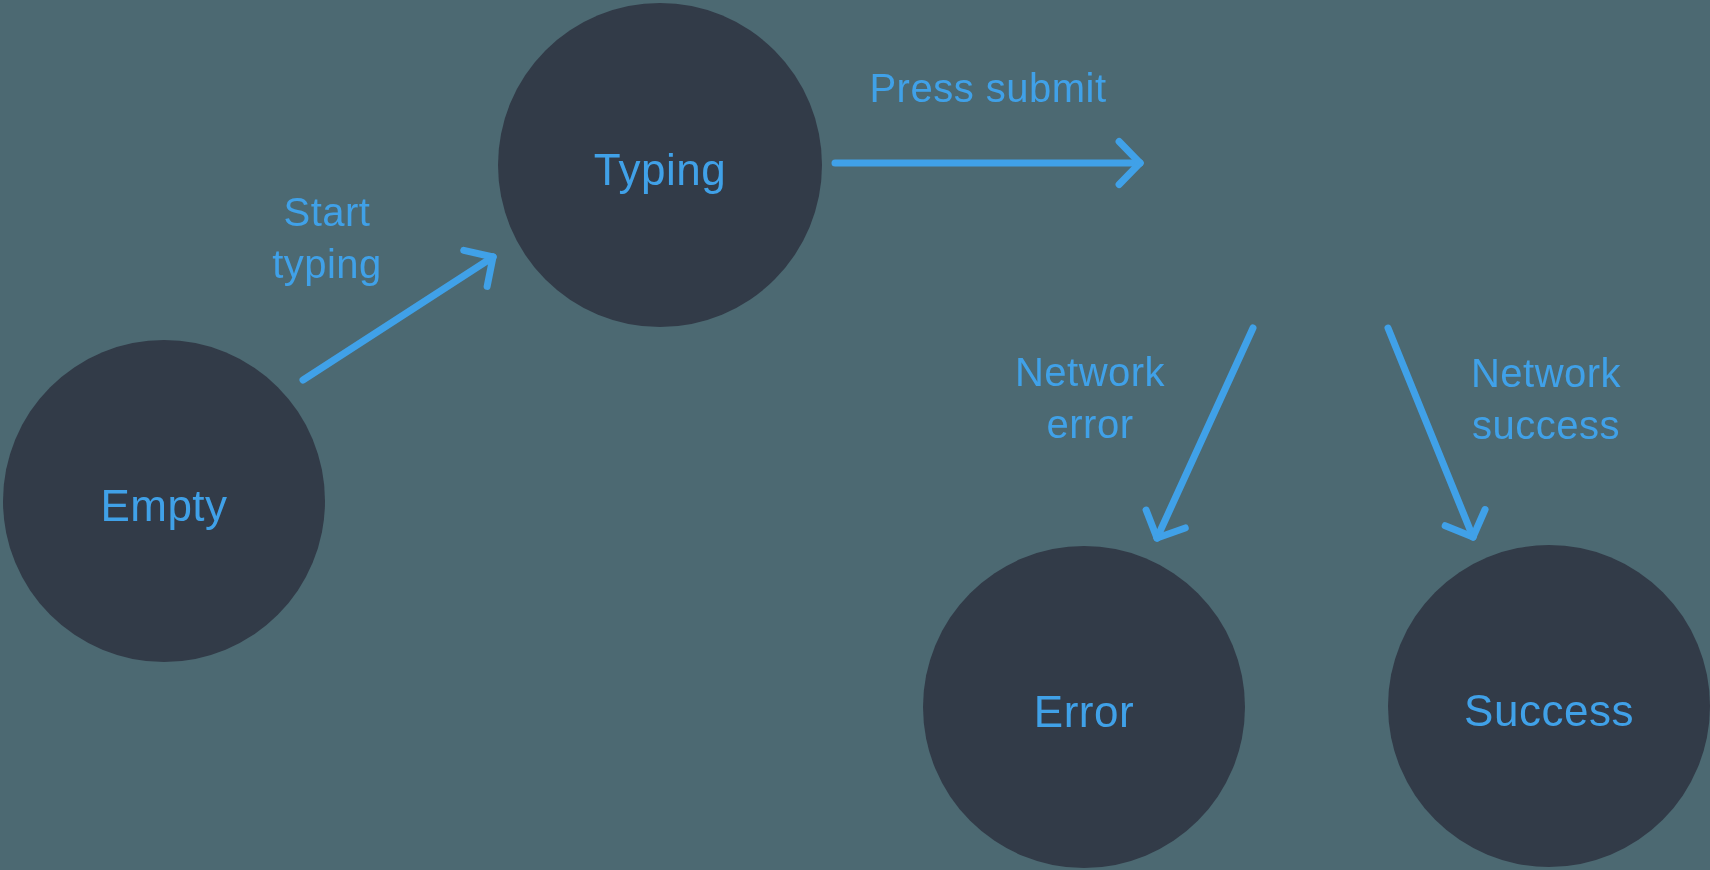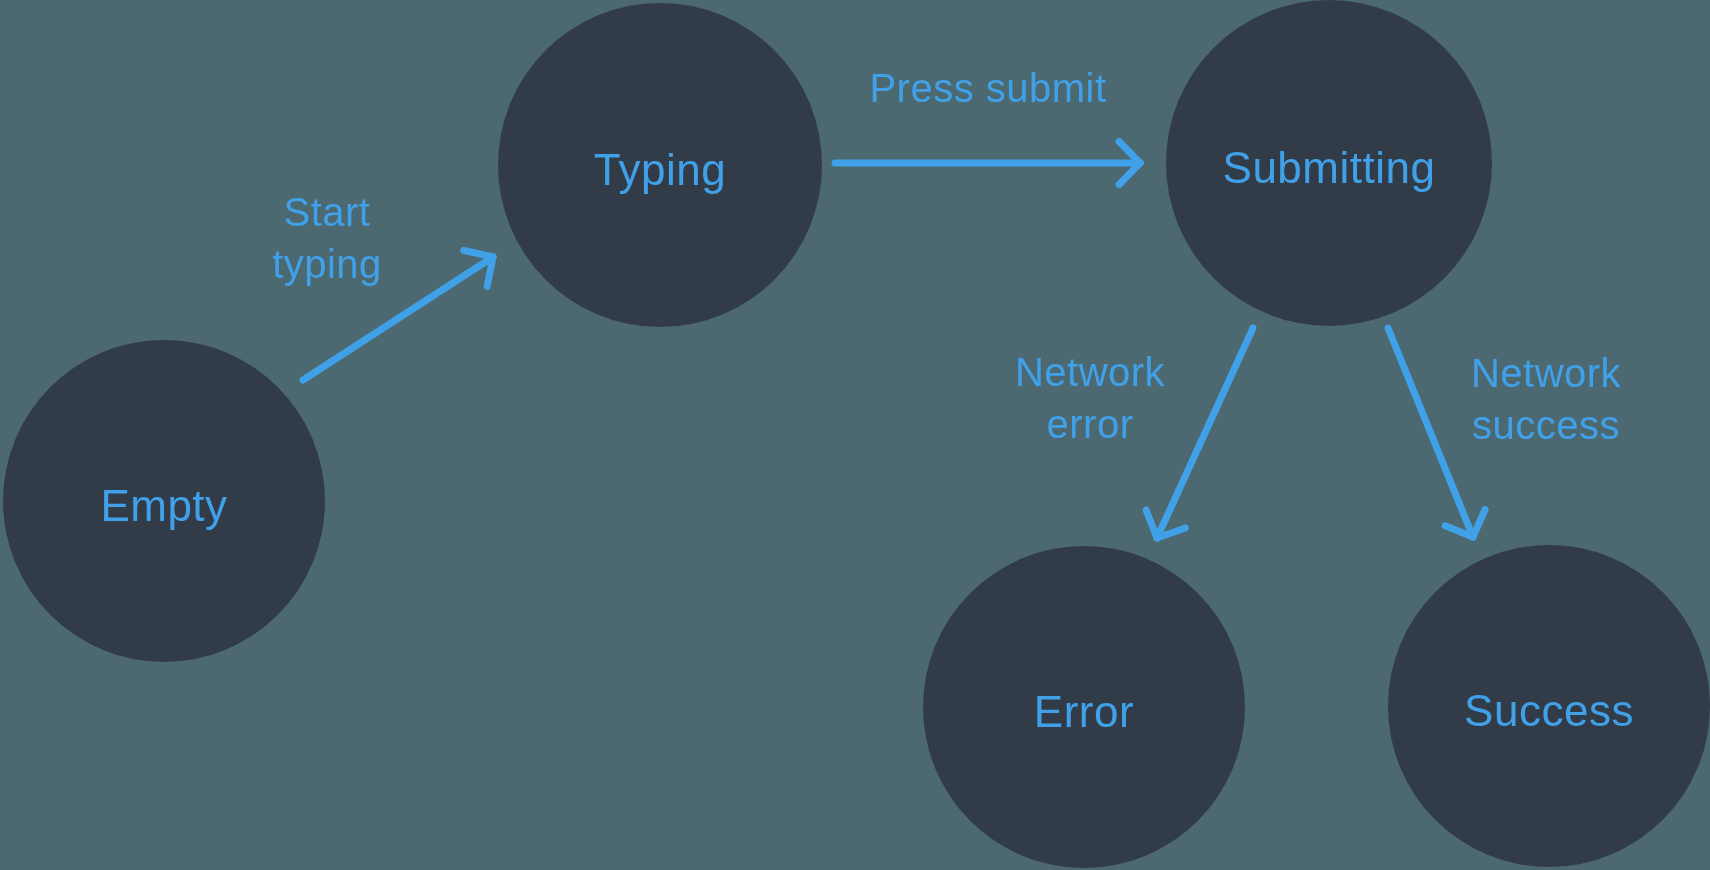--- a/index.html
+++ b/index.html
@@ -92,22 +92,19 @@
     <div class="edge-label" style="left: 1546px; top: 399px;">
       <div>Network</div>
       <div>success</div>
     </div>
     <div class="node" style="left: 3px; top: 340px; width: 322px; height: 322px; text-align: center;">
       <span class="node-label">Empty</span>
     </div>
     <div class="node" style="left: 498px; top: 3px; width: 324px; height: 324px;">
       <span class="node-label">Typing</span>
     </div>
-    <div class="node" style="left: 1166px; top: 0px; width: 326px; height: 326px;">
-      <span class="node-label">Submitting</span>
-    </div>
     <div class="node" style="left: 923px; top: 546px; width: 322px; height: 322px;">
       <span class="node-label">Error</span>
     </div>
     <div class="node" style="left: 1388px; top: 545px; width: 322px; height: 322px;">
       <span class="node-label">Success</span>
     </div>
   </div>
 
 </body></html>

